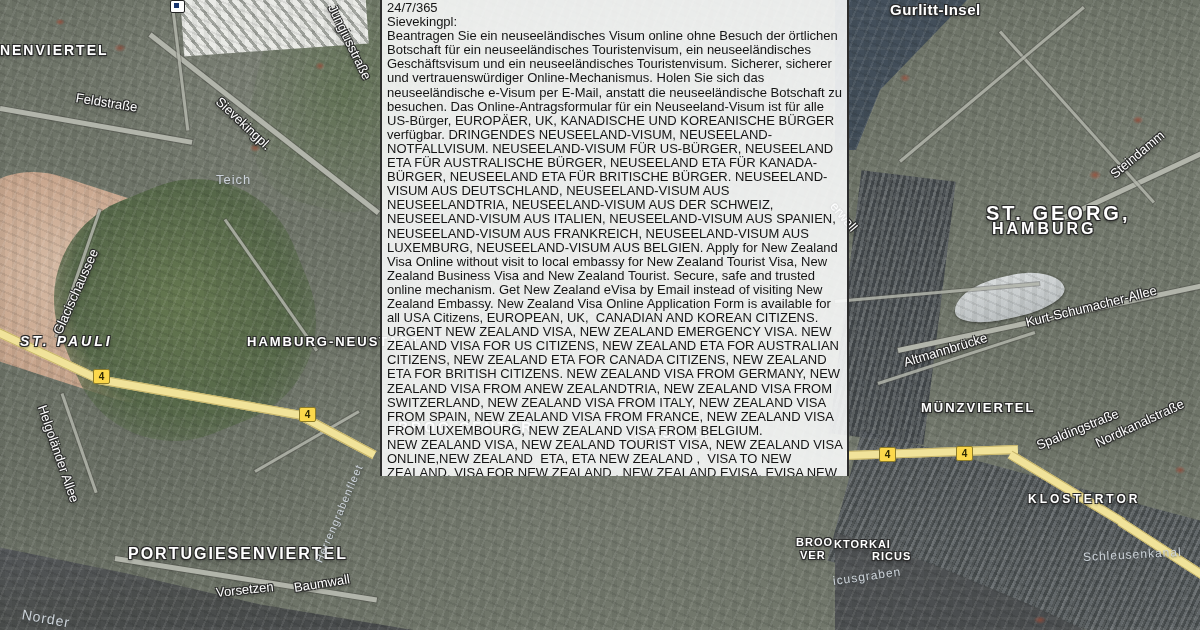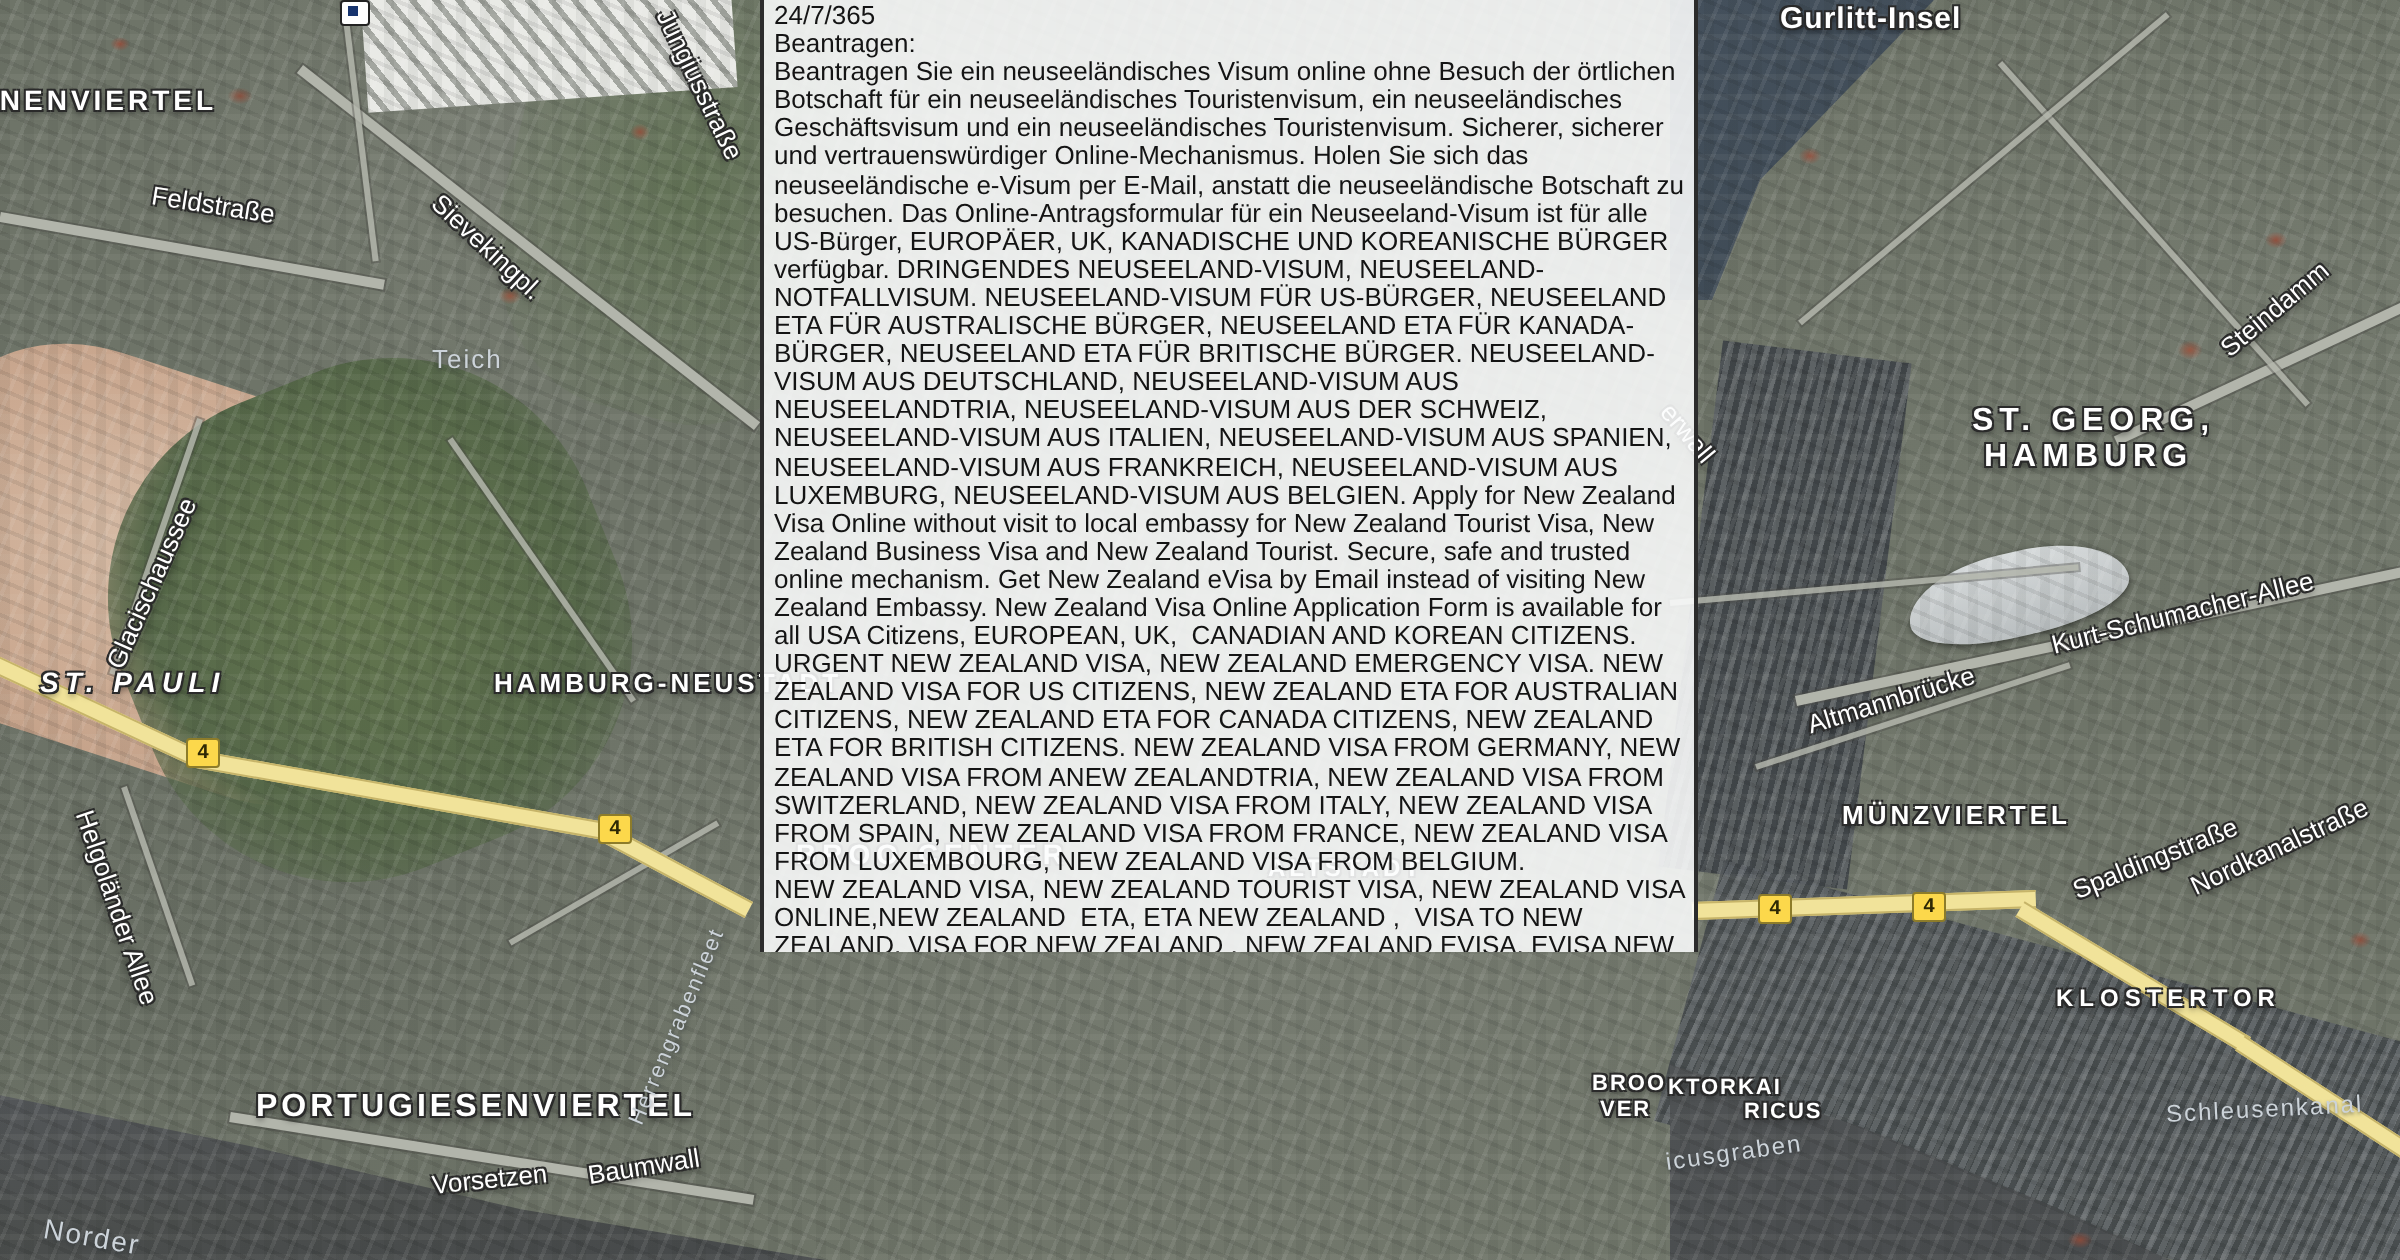--- a/index.html
+++ b/index.html
@@ -132,36 +132,36 @@
   <div class="lbl district" style="left:128px;top:545px;font-size:16px;">PORTUGIESENVIERTEL</div>
   <div class="lbl street" style="left:216px;top:585px;transform:rotate(-6deg);">Vorsetzen</div>
   <div class="lbl street" style="left:294px;top:580px;transform:rotate(-9deg);">Baumwall</div>
   <div class="lbl waterlbl" style="left:318px;top:556px;font-size:11px;transform:rotate(-67deg);">Herrengrabenfleet</div>
   <div class="lbl waterlbl" style="left:22px;top:606px;font-size:14px;transform:rotate(10deg);">Norder</div>
   <div class="badge" style="left:93px;top:369px;">4</div>
   <div class="badge" style="left:299px;top:407px;">4</div>
 
   <div class="lbl district" style="left:890px;top:1px;font-size:15px;letter-spacing:0.5px;">Gurlitt-Insel</div>
   <div class="lbl street" style="left:1112px;top:168px;transform:rotate(-40deg);">Steindamm</div>
-  <div class="lbl district" style="left:986px;top:202px;font-size:16px;letter-spacing:3px;">ST. GEORG,</div>
+  <div class="lbl district" style="left:986px;top:202px;font-size:20px;letter-spacing:3px;">ST. GEORG,</div>
   <div class="lbl district" style="left:992px;top:220px;font-size:16px;letter-spacing:3px;">HAMBURG</div>
   <div class="lbl street" style="left:833px;top:196px;transform:rotate(50deg);">erwall</div>
   <div class="lbl street" style="left:1026px;top:315px;transform:rotate(-14deg);">Kurt-Schumacher-Allee</div>
   <div class="lbl street" style="left:904px;top:355px;transform:rotate(-17deg);">Altmannbrücke</div>
   <div class="lbl district" style="left:921px;top:400px;">MÜNZVIERTEL</div>
   <div class="lbl street" style="left:1037px;top:438px;transform:rotate(-22deg);">Spaldingstraße</div>
   <div class="lbl street" style="left:1096px;top:436px;transform:rotate(-25deg);">Nordkanalstraße</div>
   <div class="lbl district" style="left:1028px;top:492px;font-size:12px;letter-spacing:3px;">KLOSTERTOR</div>
   <div class="lbl waterlbl" style="left:1083px;top:550px;font-size:12px;transform:rotate(-3deg);">Schleusenkanal</div>
   <div class="lbl frag" style="left:834px;top:538px;">KTORKAI</div>
   <div class="lbl frag" style="left:872px;top:550px;text-align:center;">RICUS</div>
   <div class="lbl waterlbl" style="left:833px;top:574px;font-size:12px;transform:rotate(-8deg);">icusgraben</div>
   <div class="badge" style="left:879px;top:447px;">4</div>
   <div class="badge" style="left:956px;top:446px;">4</div>
 
   <div id="panel">
     <div>24/7/365</div>
-    <div>Beantragen:</div>
+    <div>Sievekingpl:</div>
     <div class="para">Beantragen Sie ein neuseeländisches Visum online ohne Besuch der örtlichen Botschaft für ein neuseeländisches Touristenvisum, ein neuseeländisches Geschäftsvisum und ein neuseeländisches Touristenvisum. Sicherer, sicherer und vertrauenswürdiger Online-Mechanismus. Holen Sie sich das neuseeländische e-Visum per E-Mail, anstatt die neuseeländische Botschaft zu besuchen. Das Online-Antragsformular für ein Neuseeland-Visum ist für alle US-Bürger, EUROPÄER, UK, KANADISCHE UND KOREANISCHE BÜRGER verfügbar. DRINGENDES NEUSEELAND-VISUM, NEUSEELAND-NOTFALLVISUM. NEUSEELAND-VISUM FÜR US-BÜRGER, NEUSEELAND ETA FÜR AUSTRALISCHE BÜRGER, NEUSEELAND ETA FÜR KANADA-BÜRGER, NEUSEELAND ETA FÜR BRITISCHE BÜRGER. NEUSEELAND-VISUM AUS DEUTSCHLAND, NEUSEELAND-VISUM AUS NEUSEELANDTRIA, NEUSEELAND-VISUM AUS DER SCHWEIZ, NEUSEELAND-VISUM AUS ITALIEN, NEUSEELAND-VISUM AUS SPANIEN, NEUSEELAND-VISUM AUS FRANKREICH, NEUSEELAND-VISUM AUS LUXEMBURG, NEUSEELAND-VISUM AUS BELGIEN. Apply for New Zealand Visa Online without visit to local embassy for New Zealand Tourist Visa, New Zealand Business Visa and New Zealand Tourist. Secure, safe and trusted online mechanism. Get New Zealand eVisa by Email instead of visiting New Zealand Embassy. New Zealand Visa Online Application Form is available for all USA Citizens, EUROPEAN, UK,  CANADIAN AND KOREAN CITIZENS. URGENT NEW ZEALAND VISA, NEW ZEALAND EMERGENCY VISA. NEW ZEALAND VISA FOR US CITIZENS, NEW ZEALAND ETA FOR AUSTRALIAN CITIZENS, NEW ZEALAND ETA FOR CANADA CITIZENS, NEW ZEALAND ETA FOR BRITISH CITIZENS. NEW ZEALAND VISA FROM GERMANY, NEW ZEALAND VISA FROM ANEW ZEALANDTRIA, NEW ZEALAND VISA FROM SWITZERLAND, NEW ZEALAND VISA FROM ITALY, NEW ZEALAND VISA FROM SPAIN, NEW ZEALAND VISA FROM FRANCE, NEW ZEALAND VISA FROM LUXEMBOURG, NEW ZEALAND VISA FROM BELGIUM.</div>
     <div class="para">NEW ZEALAND VISA, NEW ZEALAND TOURIST VISA, NEW ZEALAND VISA ONLINE,NEW ZEALAND  ETA, ETA NEW ZEALAND ,  VISA TO NEW ZEALAND, VISA FOR NEW ZEALAND , NEW ZEALAND EVISA, EVISA NEW ZEALAND ,NEW ZEALAND BUSINESS VISA, NEW ZEALAND TOURIST VISA, NEW ZEALAND VISA Application, NEW ZEALAND VISITOR VISA, NEW ZEALAND ENTRY VISA, NEW ZEALAND VISAAPPLICATION FORM, NEW ZEALAND VISAApplication, NEW ZEALAND VISA FROM USA, NEW ZEALAND VISA FOR US CITIZENS. URGENT NEW ZEALAND VISA, NEW ZEALAND VISA EMERGENCY. NEW ZEALAND VISA FROM AUSTRALIA, NEW ZEALAND VISA FOR AUSTRALIAN CITIZENS. NEW ZEALAND VISA FROM CANADA, NEW ZEALAND VISA FROM US, NEW ZEALAND VISA FROM UK. NEW ZEALAND VISA FROM GERMANY, NEW ZEALAND VISA FROM ANEW ZEALANDTRIA, NEW ZEALAND VISA FROM SWITZERLAND, NEW ZEALAND VISA FROM ITALY, NEW ZEALAND VISA FROM SPAIN, NEW ZEALAND VISA FROM FRANCE, NEW ZEALAND VISA FROM LUXEMBOURG, NEW</div>
   </div>
 
 </div>
 
 </body></html>

